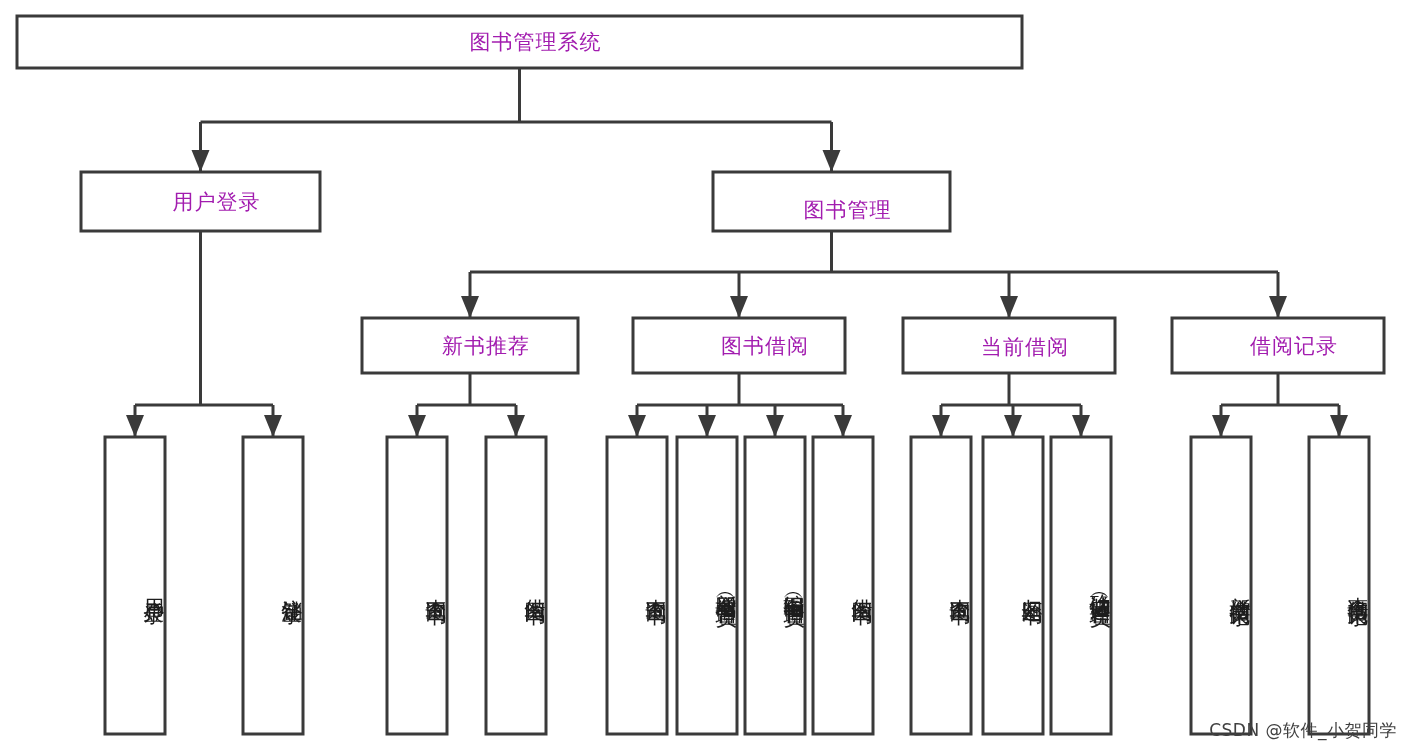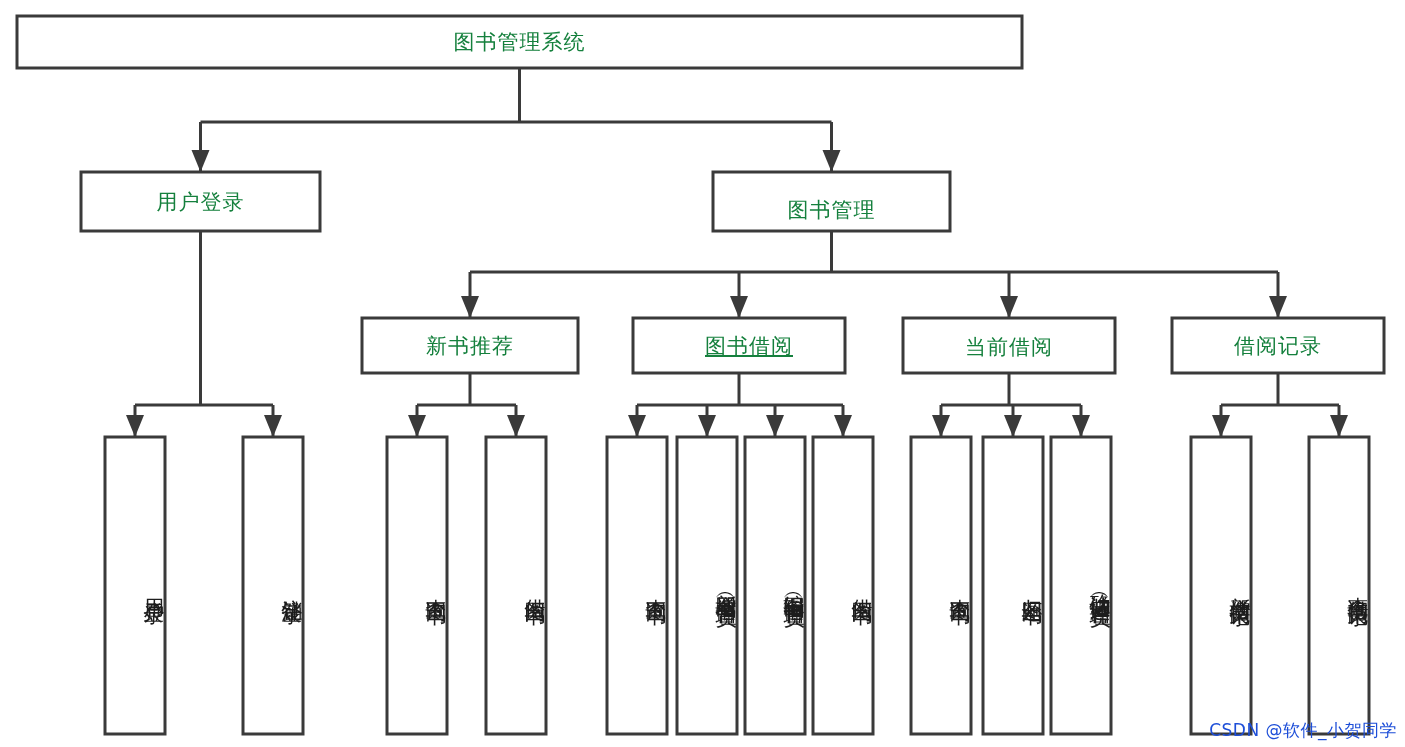--- a/index.html
+++ b/index.html
@@ -54,31 +54,32 @@
     letter-spacing: 2px;
     white-space: nowrap;
     pointer-events: none;
   }
   .hlabel-wrap {
     position: absolute;
     display: flex;
     align-items: center;
     justify-content: center;
     font-size: 21px;
-    color: #15803d;
+    color: #a21caf;
     letter-spacing: 1px;
     white-space: nowrap;
     pointer-events: none;
+    padding-left: 16px;
   }
   #watermark {
     position: absolute;
     right: 8px;
     bottom: 5px;
     font-size: 17px;
-    color: #1d4ed8;
+    color: #404040;
     font-family: "DejaVu Sans", "Liberation Sans", sans-serif;
     letter-spacing: 0.5px;
     white-space: nowrap;
   }
 </style>
 </head>
 <body>
 
 <div id="diagram-root">
 
@@ -159,21 +160,21 @@
         <rect x="1191" y="437" width="60" height="297" class="node-box"></rect>
         <rect x="1309" y="437" width="60" height="297" class="node-box"></rect>
       </g>
   </svg>
 
   <div id="labels-layer">
       <div class="hlabel-wrap" style="left: 17px; top: 16px; width: 1005px; height: 52px;">图书管理系统</div>
       <div class="hlabel-wrap" style="left: 81px; top: 172px; width: 239px; height: 59px;">用户登录</div>
       <div class="hlabel-wrap" style="left: 713px; top: 172px; width: 237px; height: 75px;">图书管理</div>
       <div class="hlabel-wrap" style="left: 362px; top: 318px; width: 216px; height: 55px;">新书推荐</div>
-      <div class="hlabel-wrap" style="left: 633px; top: 318px; width: 232px; height: 55px; text-decoration: underline;">图书借阅</div>
+      <div class="hlabel-wrap" style="left: 633px; top: 318px; width: 232px; height: 55px;">图书借阅</div>
       <div class="hlabel-wrap" style="left: 903px; top: 318px; width: 212px; height: 58px;">当前借阅</div>
       <div class="hlabel-wrap" style="left: 1172px; top: 318px; width: 212px; height: 55px;">借阅记录</div>
       <div class="vlabel-wrap" style="left: 105px; top: 443px; width: 60px; height: 285px;">用户登录</div>
       <div class="vlabel-wrap" style="left: 243px; top: 443px; width: 60px; height: 285px;">注销登录</div>
       <div class="vlabel-wrap" style="left: 387px; top: 443px; width: 60px; height: 285px;">查询图书</div>
       <div class="vlabel-wrap" style="left: 486px; top: 443px; width: 60px; height: 285px;">借阅图书</div>
       <div class="vlabel-wrap" style="left: 607px; top: 443px; width: 60px; height: 285px;">查询图书</div>
       <div class="vlabel-wrap" style="left: 677px; top: 443px; width: 60px; height: 285px;">新增图书（管理员）</div>
       <div class="vlabel-wrap" style="left: 745px; top: 443px; width: 60px; height: 285px;">编辑图书（管理员）</div>
       <div class="vlabel-wrap" style="left: 813px; top: 443px; width: 60px; height: 285px;">借阅图书</div>

